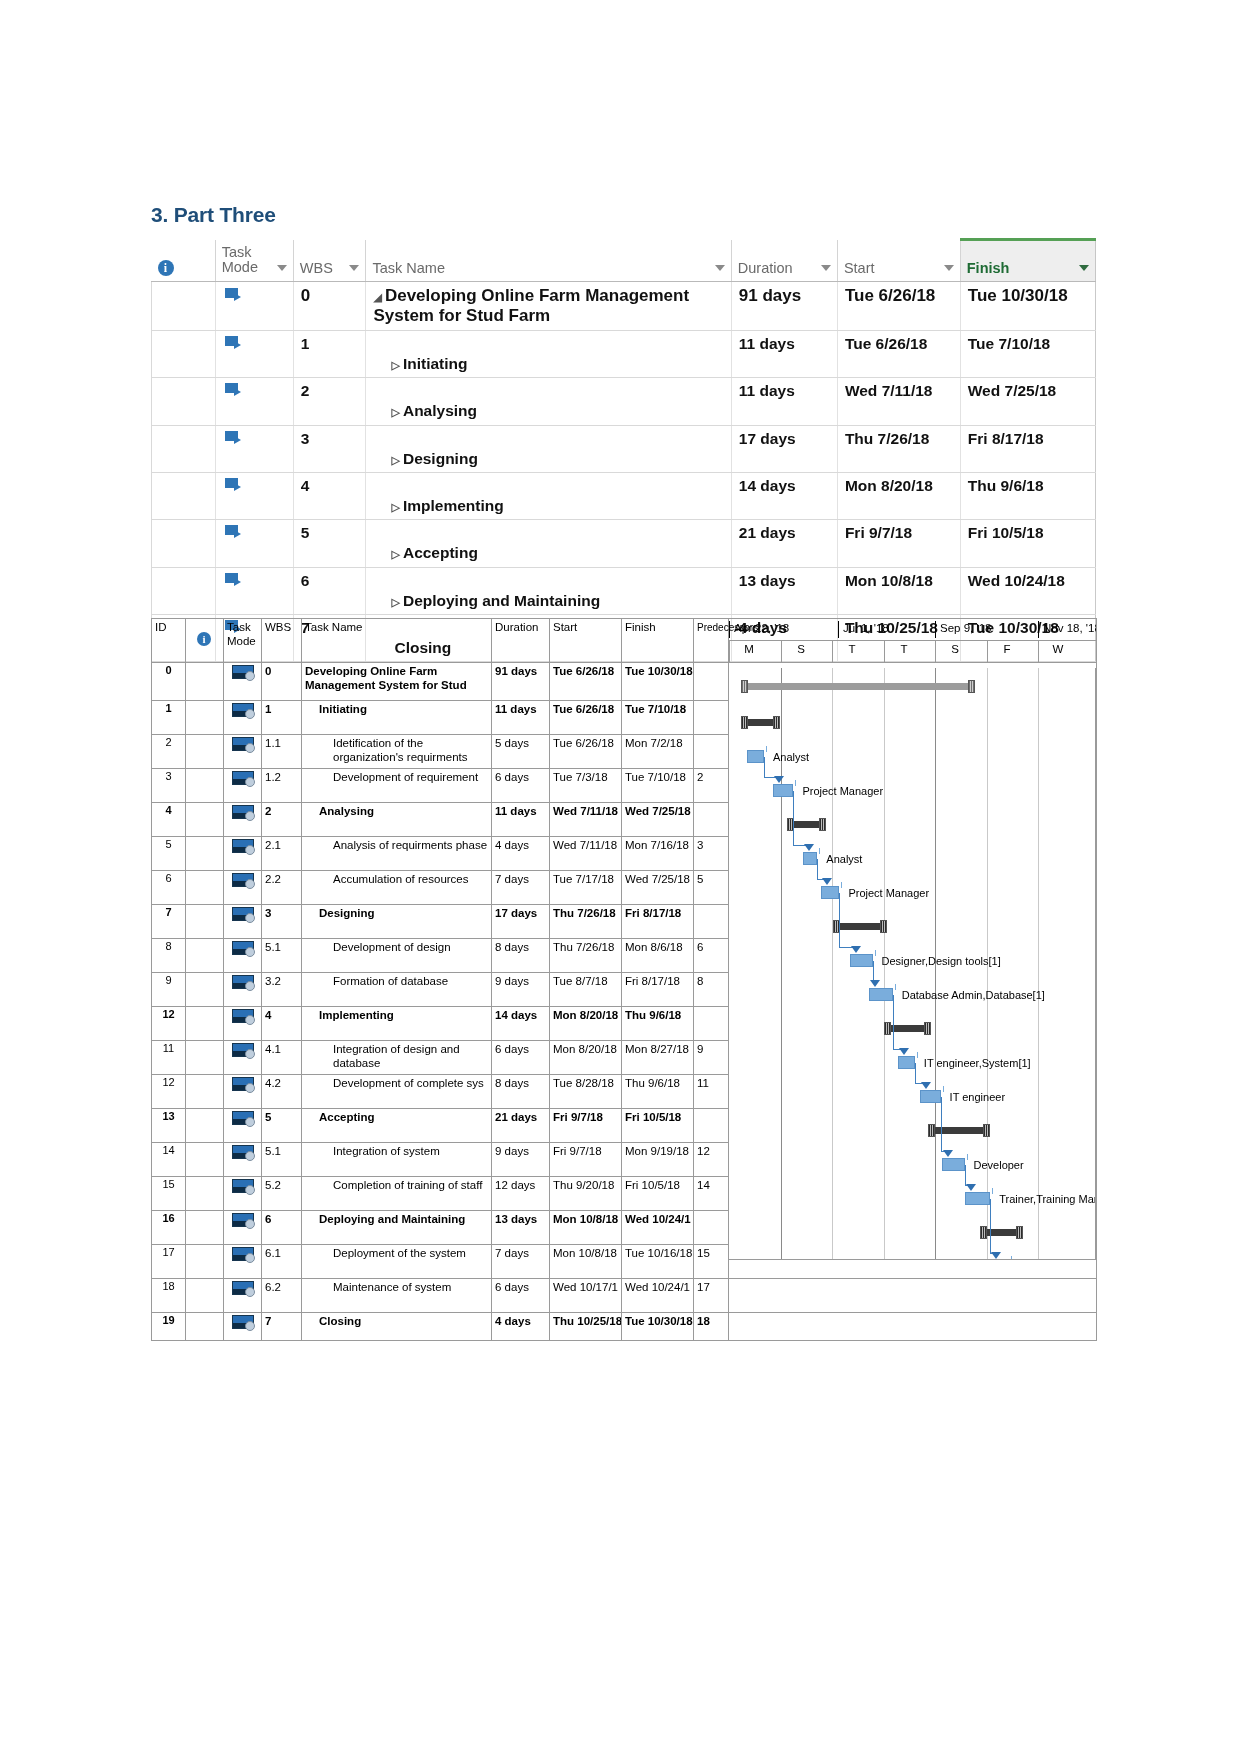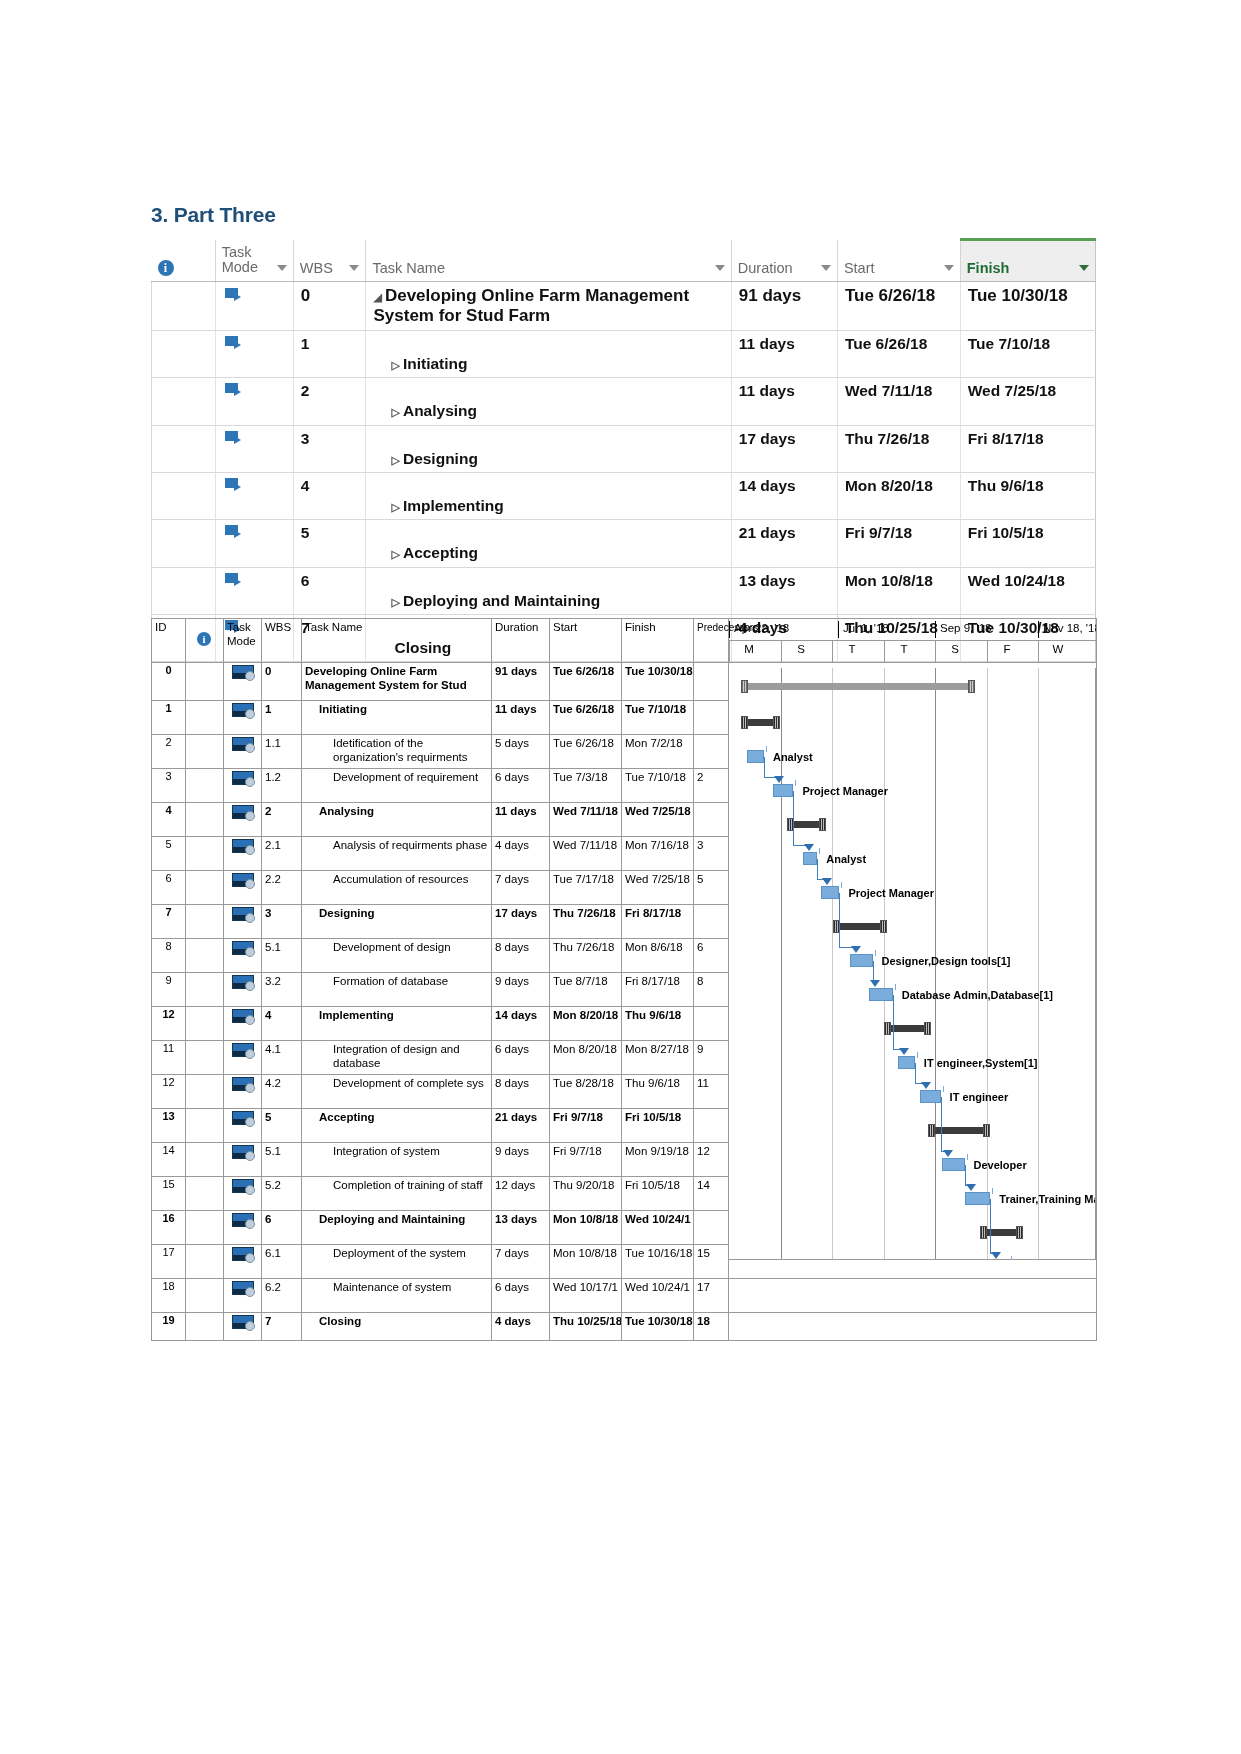--- a/index.html
+++ b/index.html
@@ -183,21 +183,21 @@
   .bar-sum.black { background:#3b3b3b; }
   .sum-cap {
     position:absolute; width:7px; height:13px;
     background: repeating-linear-gradient(90deg,#6f6f6f 0 1px,#cfcfcf 1px 2px);
     border:1px solid #555;
   }
   .sum-cap.dark {
     background: repeating-linear-gradient(90deg,#2c2c2c 0 1px,#bdbdbd 1px 2px);
   }
   .lbl {
-    position:absolute; font-size:11px; white-space:nowrap; font-weight:bold; color:#000;text-align:center;
+    position:absolute; font-size:11px; white-space:nowrap; font-weight:normal; color:#000;text-align:center;
   }
   .link {
     position:absolute; border-left:1px solid #3f7fbf; border-bottom:0;
   }
   .link-h { position:absolute; border-top:1px solid #3f7fbf; }
   .arrow-d {
     position:absolute; width:0;height:0;
     border-left:5px solid transparent;border-right:5px solid transparent;
     border-top:7px solid #2f6fb0;
   }

